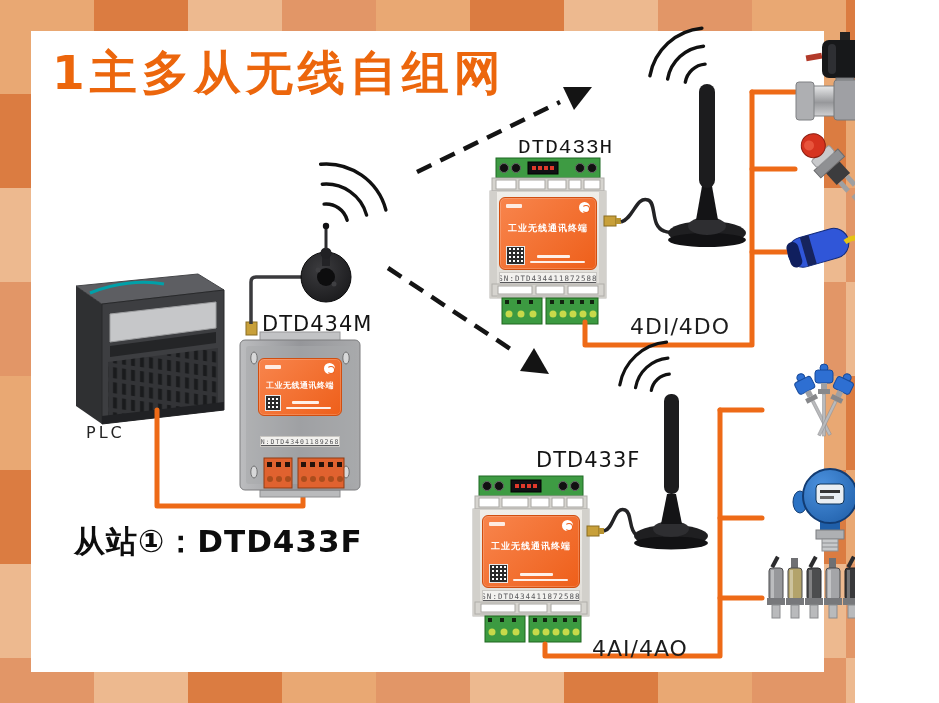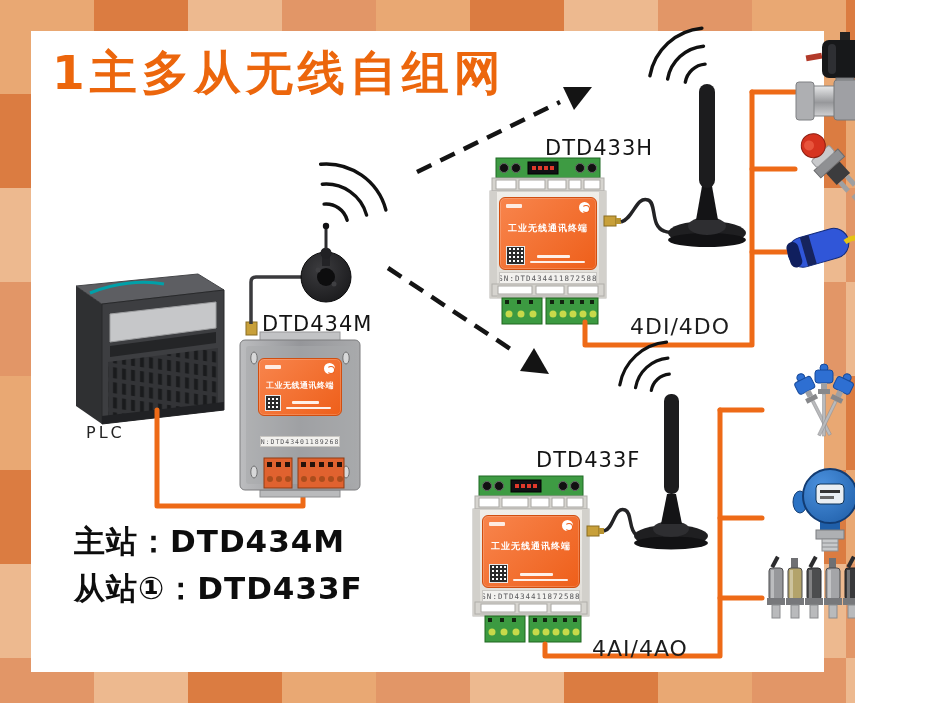--- a/index.html
+++ b/index.html
@@ -10,21 +10,21 @@
       conic-gradient(rgba(255,255,255,.20) 0 90deg, rgba(0,0,0,0) 90deg 180deg, rgba(255,255,255,.20) 180deg 270deg, rgba(0,0,0,0) 270deg),
       conic-gradient(#db7c41 0 90deg, #e9a873 90deg 180deg, #db7c41 180deg 270deg, #e9a873 270deg);
     background-size:376px 376px,188px 188px;
   }
   #white-panel{position:absolute;inset:31px;background:#ffffff;}
   #art{position:absolute;left:0;top:0;z-index:1;}
   .txt{position:absolute;z-index:2;white-space:nowrap;}
   #title{left:52px;top:42px;font-size:47px;font-weight:bold;color:#ec660c;letter-spacing:5px;}
   .dev-name{font-size:21px;color:#141414;letter-spacing:1px;}
   #name-master{left:262px;top:312px;}
-  #name-slave-h{left:545px;top:136px;}
+  #name-slave-h{left:518px;top:136px;font-family:Liberation Mono, monospace;}
   #name-slave-f{left:488px;top:448px;margin-left:48px;}
   #plc-label{left:86px;top:423px;font-size:16px;color:#232323;letter-spacing:3px;}
   .port-label{font-size:22px;color:#1c1c1c;letter-spacing:1px;}
   #port-dio{left:630px;top:314px;}
   #port-aio{left:592px;top:636px;}
   #legend{left:74px;top:518px;z-index:2;position:absolute;}
   .legend-line{font-size:31px;font-weight:bold;color:#0d0d0d;letter-spacing:1px;line-height:47px;white-space:nowrap;}
   
   .panel-label{position:absolute;z-index:2;background:linear-gradient(135deg,#f8854d,#ee5f1a);
     border:1px solid #d04e10;border-radius:6px;box-shadow:inset 0 0 0 1px rgba(255,255,255,.18);
@@ -41,21 +41,21 @@
     background-image:repeating-linear-gradient(0deg,#2b2b2b 0 2px,transparent 2px 4px),
       repeating-linear-gradient(90deg,#2b2b2b 0 2px,#fff 2px 4px);}
   .panel-label.small .pl-qr{width:14px;height:14px;}
   .pl-lines{display:flex;flex-direction:column;gap:3px;flex:1;padding-bottom:2px;}
   .pl-lines i{display:block;height:2.5px;background:rgba(255,255,255,.9);border-radius:1px;}
   .pl-lines i:first-child{width:55%;margin-left:12%;}
   .pl-lines i:last-child{width:92%;}
   
   .sn{position:absolute;z-index:2;background:#f2f1ee;border:1px solid #c9c7c3;box-sizing:border-box;
     font-family:"DejaVu Sans Mono","Liberation Mono",monospace;font-size:7.5px;color:#57575a;
-    letter-spacing:1px;display:flex;align-items:center;justify-content:center;overflow:hidden;}
+    letter-spacing:1px;display:flex;align-items:center;justify-content:center;overflow:hidden;text-decoration:underline;}
 </style>
 </head>
 <body>
 
 <div id="stage">
   <div id="white-panel"></div>
 
   <svg id="art" width="939" height="703" viewBox="0 0 939 703">
     <defs>
       <linearGradient id="metalBox" x1="0" y1="0" x2="1" y2="0">
@@ -487,16 +487,15 @@
           <i></i>
         </div>
       </div>
   </div>
 
   <div class="sn" style="left:260px;top:436px;width:80px;height:11px;font-size:6.5px;">SN:DTD434011892680</div>
   <div class="sn" style="left:499px;top:272px;width:98px;height:12px;">SN:DTD434411872588</div>
   <div class="sn" style="left:482px;top:590px;width:98px;height:12px;">SN:DTD434411872588</div>
 
   <div id="legend">
-    <div class="legend-line">主站：DTD434M</div>
     <div class="legend-line">从站①：DTD433F</div>
   </div>
 </div>
 
 </body></html>

